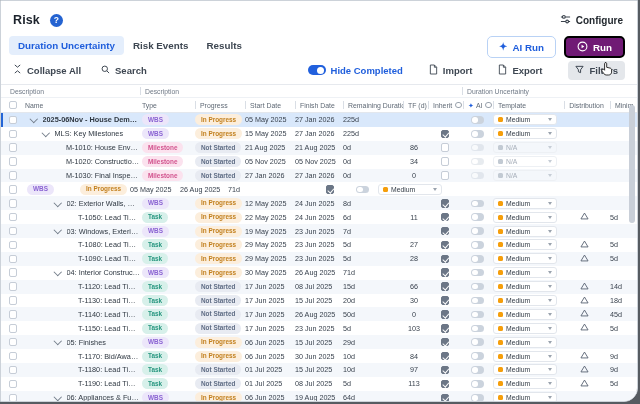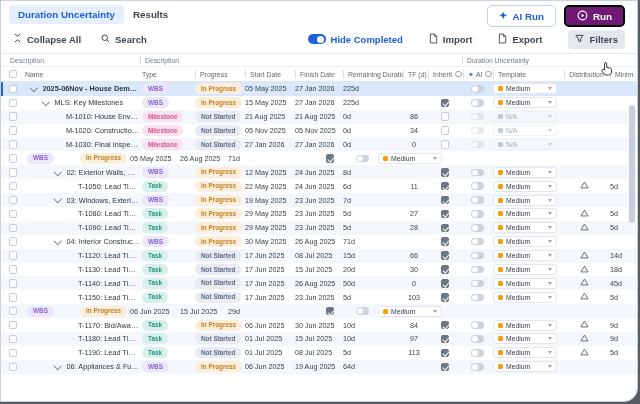--- a/index.html
+++ b/index.html
@@ -89,23 +89,37 @@
   .c-min{padding-left:3px;}
   .info{width:6.5px;height:6.5px;border:1px solid #98a1ac;border-radius:50%;margin-left:3px;flex:none;box-sizing:border-box;}
   .sbar{position:absolute;right:2px;top:104px;width:6px;height:118px;border-radius:3px;background:#c9cfd8;z-index:20;}
   .hlabel{cursor:default;}
 </style>
 </head>
 <body>
 
 <div class="frame">
 
+  <div class="topbar">
+    <span class="title">Risk</span>
+    <span class="help">?</span>
+    <span class="configure">
+      <span><svg width="11" height="11" viewBox="0 0 12 12" fill="none" stroke="#3a424c" stroke-width="1.2">
+            <line x1="1" y1="3.2" x2="11" y2="3.2"></line>
+            <line x1="1" y1="8.2" x2="11" y2="8.2"></line>
+            <circle cx="4.2" cy="3.2" r="1.5" fill="#fff"></circle>
+            <circle cx="7.8" cy="8.2" r="1.5" fill="#fff"></circle>
+          </svg></span>
+      <span>Configure</span>
+    </span>
+  </div>
 
   <div class="tabsrow">
     <span class="tab active">Duration Uncertainty</span>
+    <span class="tab">Risk Events</span>
     <span class="tab">Results</span>
     <span class="actions">
       <span class="btn btn-ai">
         <span class="spark">✦</span>
         <span>AI Run</span>
       </span>
       <span class="btn btn-run">
         <span><svg width="11" height="11" viewBox="0 0 12 12">
               <circle cx="6" cy="6" r="4.8" fill="none" stroke="#fff" stroke-width="1.2"></circle>
               <path d="M5 4 L8 6 L5 8 Z" fill="#fff"></path>
@@ -953,20 +967,24 @@
             </svg></span>
         </div>
         <div class="cell c-min">
           <span>5d</span>
         </div>
       </div>
       <div class="trow">
         <div class="cell c-check">
           <div class="cbx"></div>
         </div>
+        <div class="cell c-name" style="padding-left: 30px;">
+          <div class="chev"></div>
+          <span class="name-txt">05: Finishes</span>
+        </div>
         <div class="cell c-type">
           <span class="pill t-wbs">WBS</span>
         </div>
         <div class="cell c-prog">
           <span class="pill p-ip">In Progress</span>
         </div>
         <div class="cell c-start">
           <span>06 Jun 2025</span>
         </div>
         <div class="cell c-fin">

